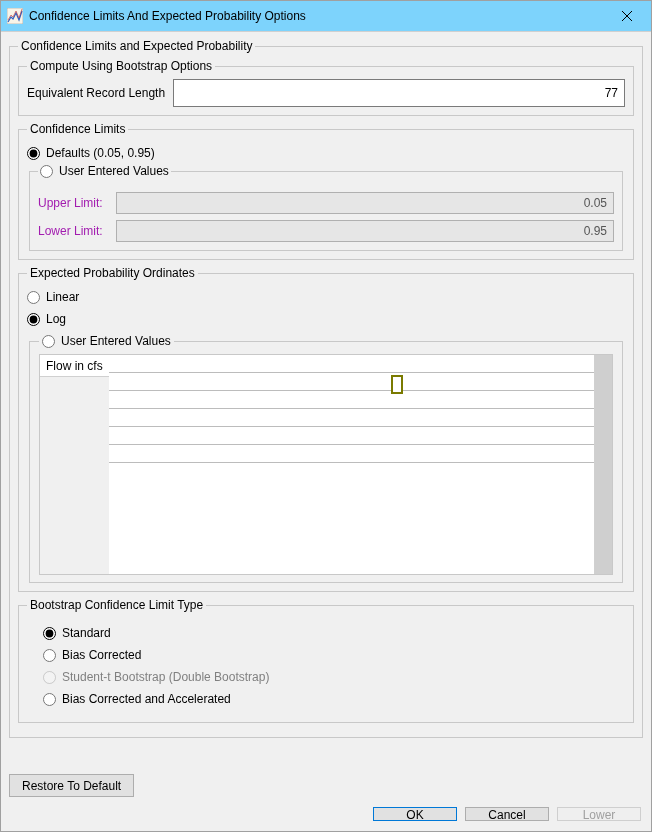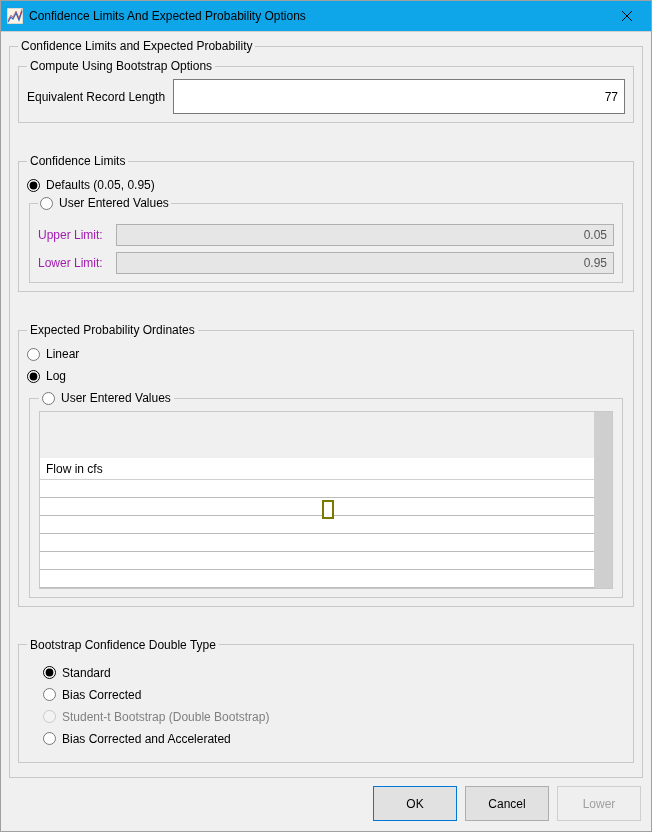--- a/index.html
+++ b/index.html
@@ -17,21 +17,21 @@
     width: 652px;
     height: 832px;
     background: #f0f0f0;
     border: 1px solid #a0a0a0;
     box-sizing: border-box;
     display: flex;
     flex-direction: column;
   }
   .titlebar {
     height: 30px;
-    background: #0ea5e9;
+    background: #7dd3fc;
     border-bottom: 1px solid #d0d0d0;
     display: flex;
     align-items: center;
     padding: 0 4px 0 6px;
   }
   .titlebar .app-icon {
     width: 16px;
     height: 16px;
     margin-right: 6px;
     flex: 0 0 16px;
@@ -65,35 +65,34 @@
   }
   fieldset.group > legend {
     padding: 0 3px;
     font-size: 12px;
     color: #000;
   }
   .outer-group {
     flex: 1;
     display: flex;
     flex-direction: column;
-    gap: 25px;
   }
   
   .row {
     display: flex;
     align-items: center;
     gap: 8px;
     justify-content: space-between;
   }
   .label {
     white-space: nowrap;
   }
   input.text-input {
     flex: 1;
-    height: 35px;
+    height: 28px;
     border: 1px solid #7a7a7a;
     background: #fff;
     font: inherit;
     padding: 0 6px;
     text-align: right;
     box-sizing: border-box;
   }
   
   label.radio {
     display: flex;
@@ -151,23 +150,22 @@
   .table-wrap {
     height: 140px;
     display: flex;
     border: 1px solid #c8c8c8;
     margin: 2px 0 0 0;
     box-sizing: border-box;
   }
   .table-wrap .grid {
     flex: 1;
     display: flex;
-    flex-direction: column;
+    flex-direction: row;
     overflow: hidden;
-    margin-top: 46px;
   }
   .table-wrap .grid .hdr {
     background: #fff;
     border-bottom: 1px solid #d0d0d0;
     padding: 4px 6px;
     height: 22px;
     box-sizing: border-box;
   }
   .table-wrap .grid .body {
     flex: 1;
@@ -216,21 +214,21 @@
   .footer {
     display: flex;
     align-items: center;
     padding: 4px 10px 10px 10px;
     gap: 8px;
   }
   .footer .spacer {
     flex: 1;
   }
   button.win {
-    height: 35px;
+    height: 14px;
     padding: 0 4px;
     min-width: 84px;
     background: #e1e1e1;
     border: 1px solid #adadad;
     font: inherit;
     color: #000;
     box-sizing: border-box;
   }
   button.win.primary {
     border: 1px solid #0078d7;
@@ -345,21 +343,21 @@
             <div class="scroll">
               <div class="track">
                   <div class="thumb"></div>
                 </div>
             </div>
           </div>
         </fieldset>
       </fieldset>
 
       <fieldset class="group bclt">
-        <legend>Bootstrap Confidence Double Type</legend>
+        <legend>Bootstrap Confidence Limit Type</legend>
 
         <label class="radio">
           <input type="radio" name="bclt" checked="" style="">
           <span>Standard</span>
         </label>
         <label class="radio">
           <input type="radio" name="bclt" style="">
           <span>Bias Corrected</span>
         </label>
         <label class="radio disabled">

